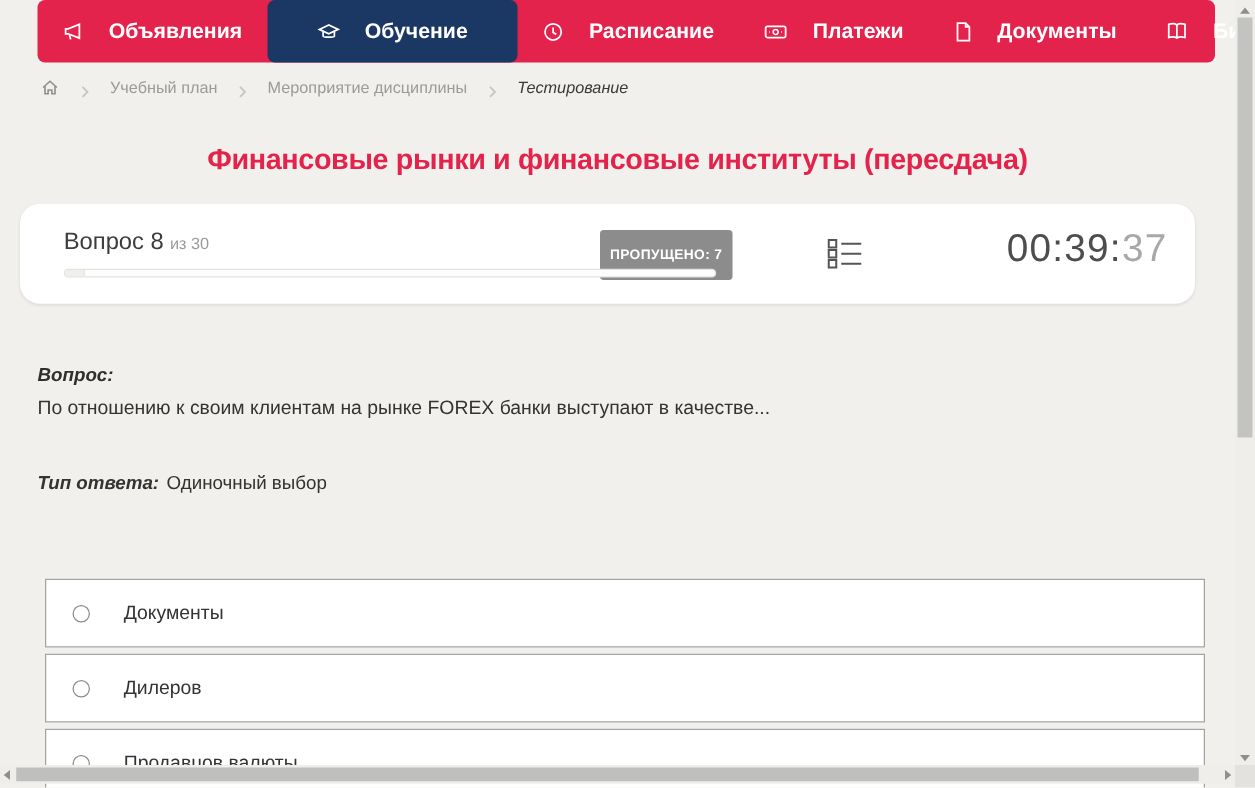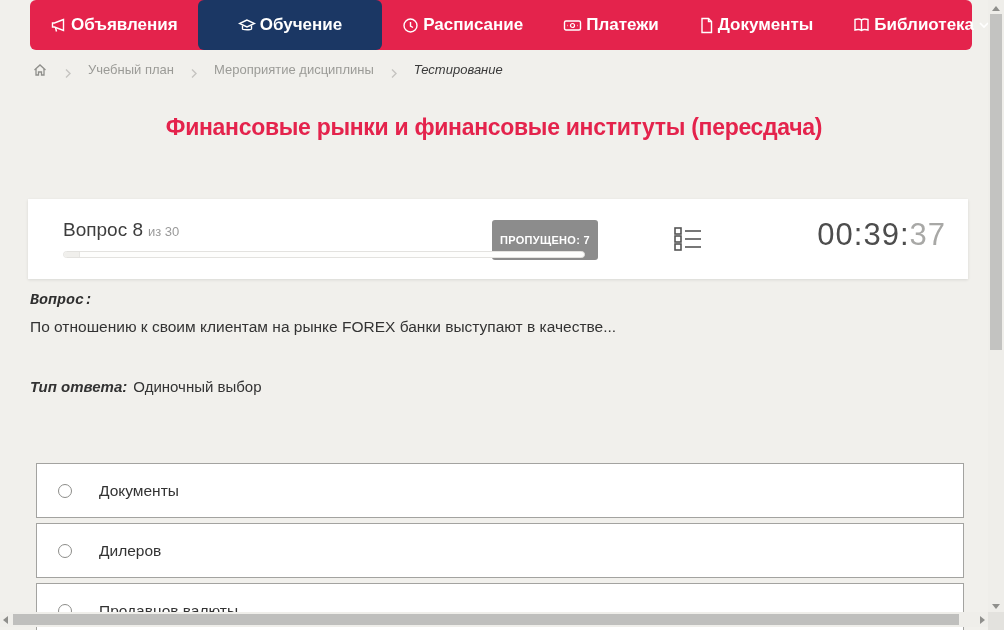--- a/index.html
+++ b/index.html
@@ -11,21 +11,21 @@
     color:#333;
   }
   
   .navbar {
     position:absolute; left:30px; top:0; width:942px; height:50px;
     background:#e4234c; border-radius:6px;
     display:flex; align-items:center; justify-content:space-between;
     padding:0 16px 0 0;
   }
   .nav-item {
-    display:flex; align-items:center; gap:4px;
+    display:flex; align-items:center; gap:20px;
     color:#fff; font-weight:bold; font-size:17px;
     height:50px; padding:0 20px; cursor:pointer; white-space:nowrap;
   }
   .nav-item.active { background:#1b3764; border-radius:6px; padding:0 40px; }
   .nav-item svg { display:block; }
   
   .breadcrumb {
     position:absolute; left:32px; top:62px; height:22px;
     display:flex; gap:16px;
     font-size:13px; color:#9b9b97;
@@ -34,43 +34,43 @@
   .breadcrumb .crumb.current { color:#3a3a3a;font-style:italic; }
   .crumb-sep { display:flex; align-items:center; }
   
   .page-title {
     position:absolute; left:0; top:114px; width:988px;
     text-align:center; font-size:23px; font-weight:bold; color:#e4234c;
     letter-spacing:-0.3px;
   }
   
   .qcard {
-    position:absolute; left:28px; top:163px; width:940px; height:80px;
-    background:#fff; border-radius:0; box-shadow:0 1px 3px rgba(0,0,0,0.10);margin-top:36px;
+    position:absolute; left:16px; top:163px; width:940px; height:80px;
+    background:#fff; border-radius:16px; box-shadow:0 1px 3px rgba(0,0,0,0.10);
   }
   .qcard-number { position:absolute; left:35px; top:20px; font-size:19px; color:#3d3d3d; }
   .qcard-total  { font-size:13px; color:#9a9a9a; margin-left:5px; }
   .skip-badge {
     position:absolute; left:464px; top:21px;
     background:#8c8c8c; color:#fff; font-size:11px; font-weight:bold;
     padding:14px 8px; border-radius:3px; letter-spacing:0.3px; white-space:nowrap;
   }
   .progress-track {
     position:absolute; left:35px; top:52px; width:522px; height:7px;
     background:#fdfdfc; border:1px solid #e3e2df; border-radius:4px; overflow:hidden;
   }
   .progress-fill { height:100%; width:3%; background:#f0efec; border-right:1px solid #e6e5e2; }
   .qlist-btn { position:absolute; left:644px; top:24px; cursor:pointer; }
   .qtimer {
     position:absolute; right:22px; top:18px;
     font-size:31px; color:#4d4d4d; letter-spacing:1px;
   }
   .qtimer .secs { color:#a8a8a6; }
   
-  .q-label { position:absolute; left:30px; top:292px; font-size:15px; font-weight:bold; font-style:italic; color:#2f2f2f;font-family:Liberation Mono, monospace; }
+  .q-label { position:absolute; left:30px; top:292px; font-size:15px; font-weight:bold; font-style:italic; color:#2f2f2f; }
   .q-text  { position:absolute; left:30px; top:318px; width:930px; font-size:15.5px; color:#333; }
   .q-type  { position:absolute; left:30px; top:378px; font-size:15px; color:#333; }
   .q-type .t-label { font-weight:bold; font-style:italic; margin-right:6px; }
   
   .options { position:absolute; left:36px; top:463px; width:928px; }
   .option {
     background:#fff; border:1px solid #a3a3a0; height:55px; margin-bottom:5px;
     display:flex; align-items:center; cursor:pointer;
   }
   .radio {

